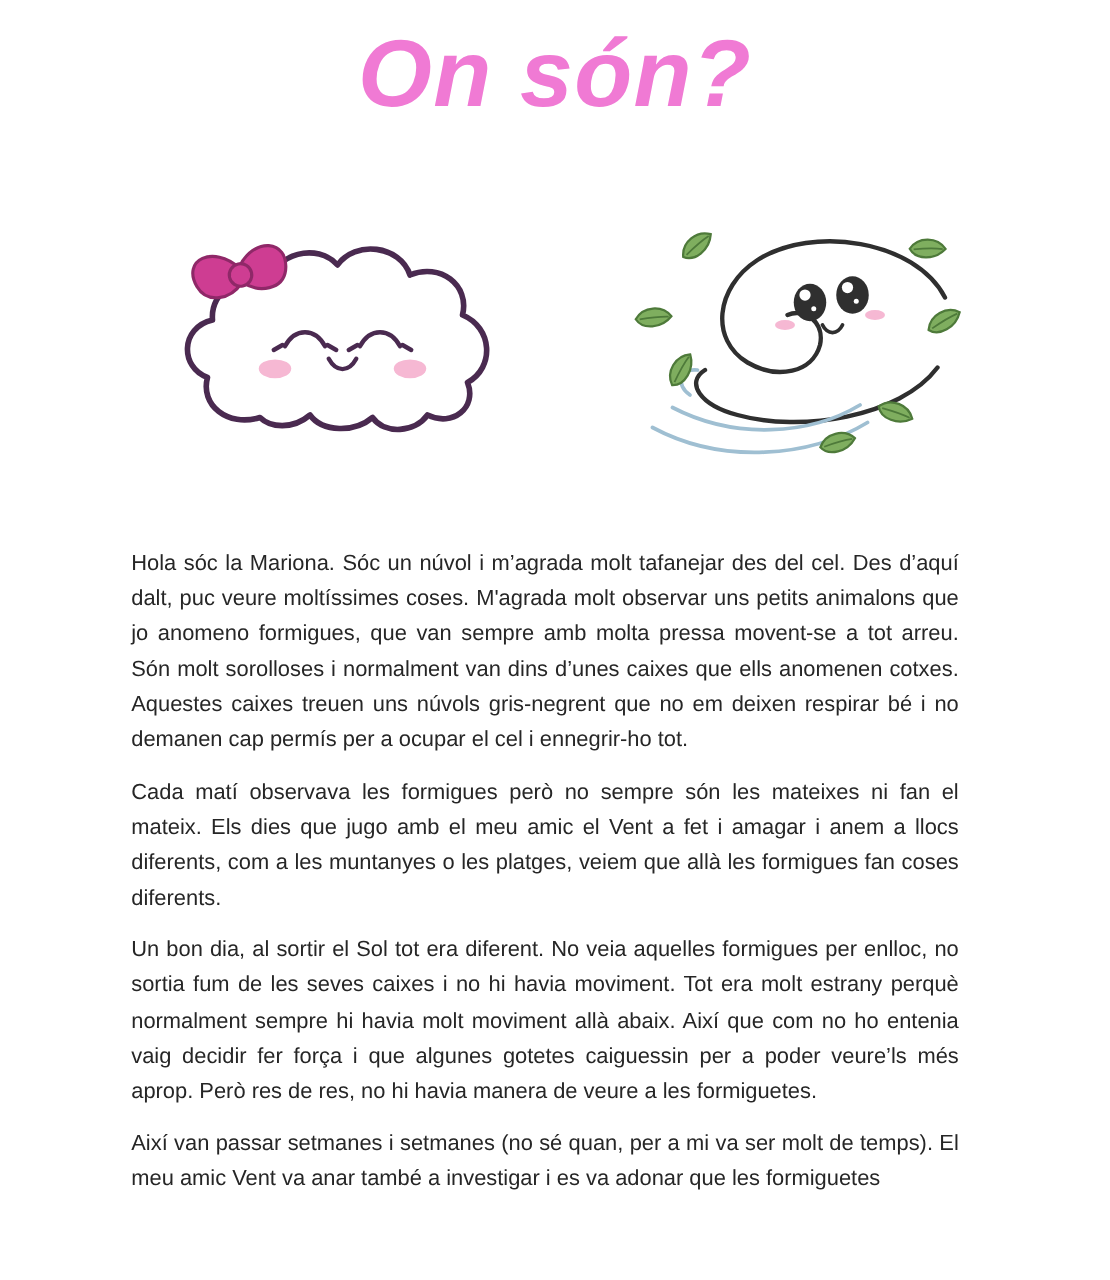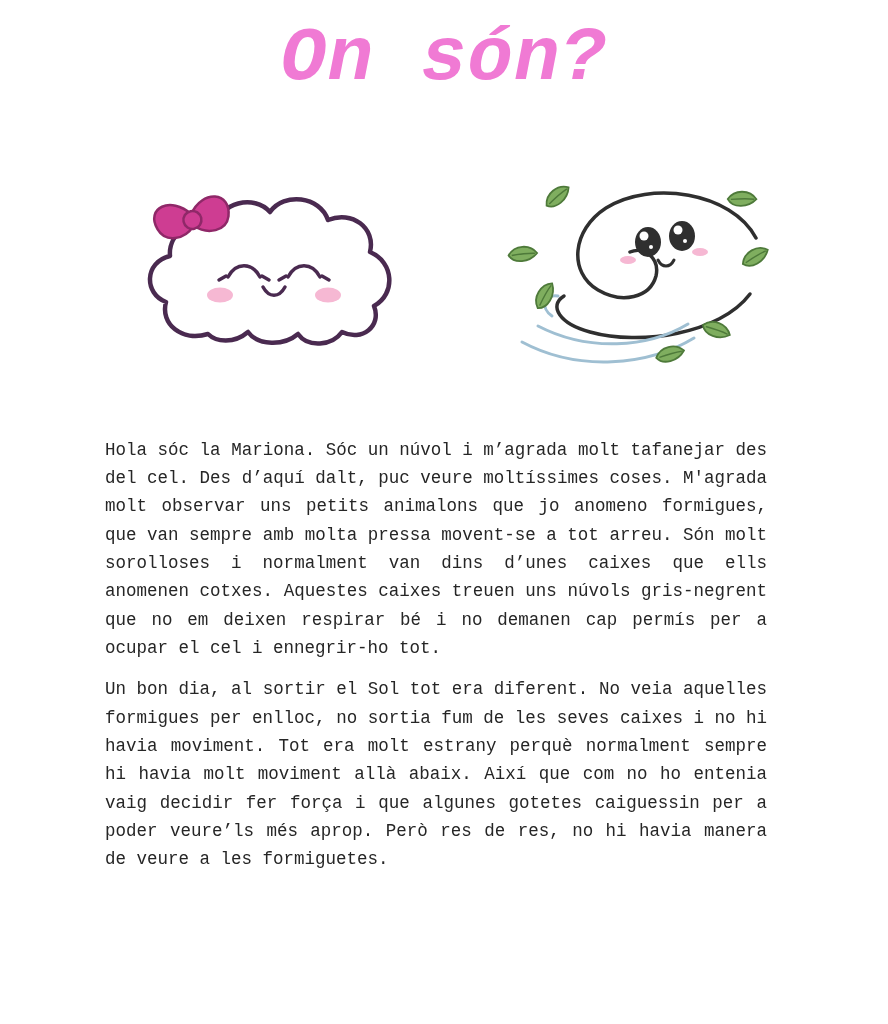--- a/index.html
+++ b/index.html
@@ -2,21 +2,21 @@
 <html style="--title-pink: #f07ad4; --bow-pink: #ce3d92; --bow-outline: #8f2868; --outline-purple: #4a2a50; --cheek-pink: #f6b8d3; --wind-ink: #2f2f2f; --wind-breeze: #9fbfd2; --leaf-green: #7fae5f; --leaf-outline: #4e7a3a; --text: #262626;"><head>
 <meta charset="utf-8">
 <style>
   * { box-sizing: border-box; }
   html, body { margin: 0; padding: 0; background: #ffffff; }
   .page {
     width: 888px;
     min-height: 1024px;
     margin: 0 auto;
     background: #ffffff;
-    font-family: Liberation Mono, monospace;
+    font-family: Liberation Sans, sans-serif;
     padding-top: 12px;
     overflow: hidden;
   }
   .title {
     margin: 6px 0 0 0;
     text-align: center;
     font-size: 76px;
     line-height: 1.1;
     font-weight: bold;
     font-style: italic;
@@ -136,16 +136,18 @@
           <path d="M0,10 C2,-2 16,-8 26,-2 C22,10 8,16 0,10 Z" style="fill:var(--leaf-green,#7fae5f);stroke:var(--leaf-outline,#4e7a3a);stroke-width:1.8;"></path>
           <path d="M3,9 C10,5 18,1 24,-1" style="fill:none;stroke:var(--leaf-outline,#4e7a3a);stroke-width:1.4;"></path>
         </g>
       </g>
     </svg>
 
   </div>
 
   <div class="story">
     <p>Hola sóc la Mariona. Sóc un núvol i m’agrada molt tafanejar des del cel. Des d’aquí dalt, puc veure moltíssimes coses. M'agrada molt observar uns petits animalons que jo anomeno formigues, que van sempre amb molta pressa movent-se a tot arreu. Són molt sorolloses i normalment van dins d’unes caixes que ells anomenen cotxes. Aquestes caixes treuen uns núvols gris-negrent que no em deixen respirar bé i no demanen cap permís per a ocupar el cel i ennegrir-ho tot.</p>
+    <p>Cada matí observava les formigues però no sempre són les mateixes ni fan el mateix. Els dies que jugo amb el meu amic el Vent a fet i amagar i anem a llocs diferents, com a les muntanyes o les platges, veiem que allà les formigues fan coses diferents.</p>
     <p>Un bon dia, al sortir el Sol tot era diferent. No veia aquelles formigues per enlloc, no sortia fum de les seves caixes i no hi havia moviment. Tot era molt estrany perquè normalment sempre hi havia molt moviment allà abaix. Així que com no ho entenia vaig decidir fer força i que algunes gotetes caiguessin per a poder veure’ls més aprop. Però res de res, no hi havia manera de veure a les formiguetes.</p>
+    <p>Així van passar setmanes i setmanes (no sé quan, per a mi va ser molt de temps). El meu amic Vent va anar també a investigar i es va adonar que les formiguetes</p>
   </div>
 
 </div>
 
 </body></html>

